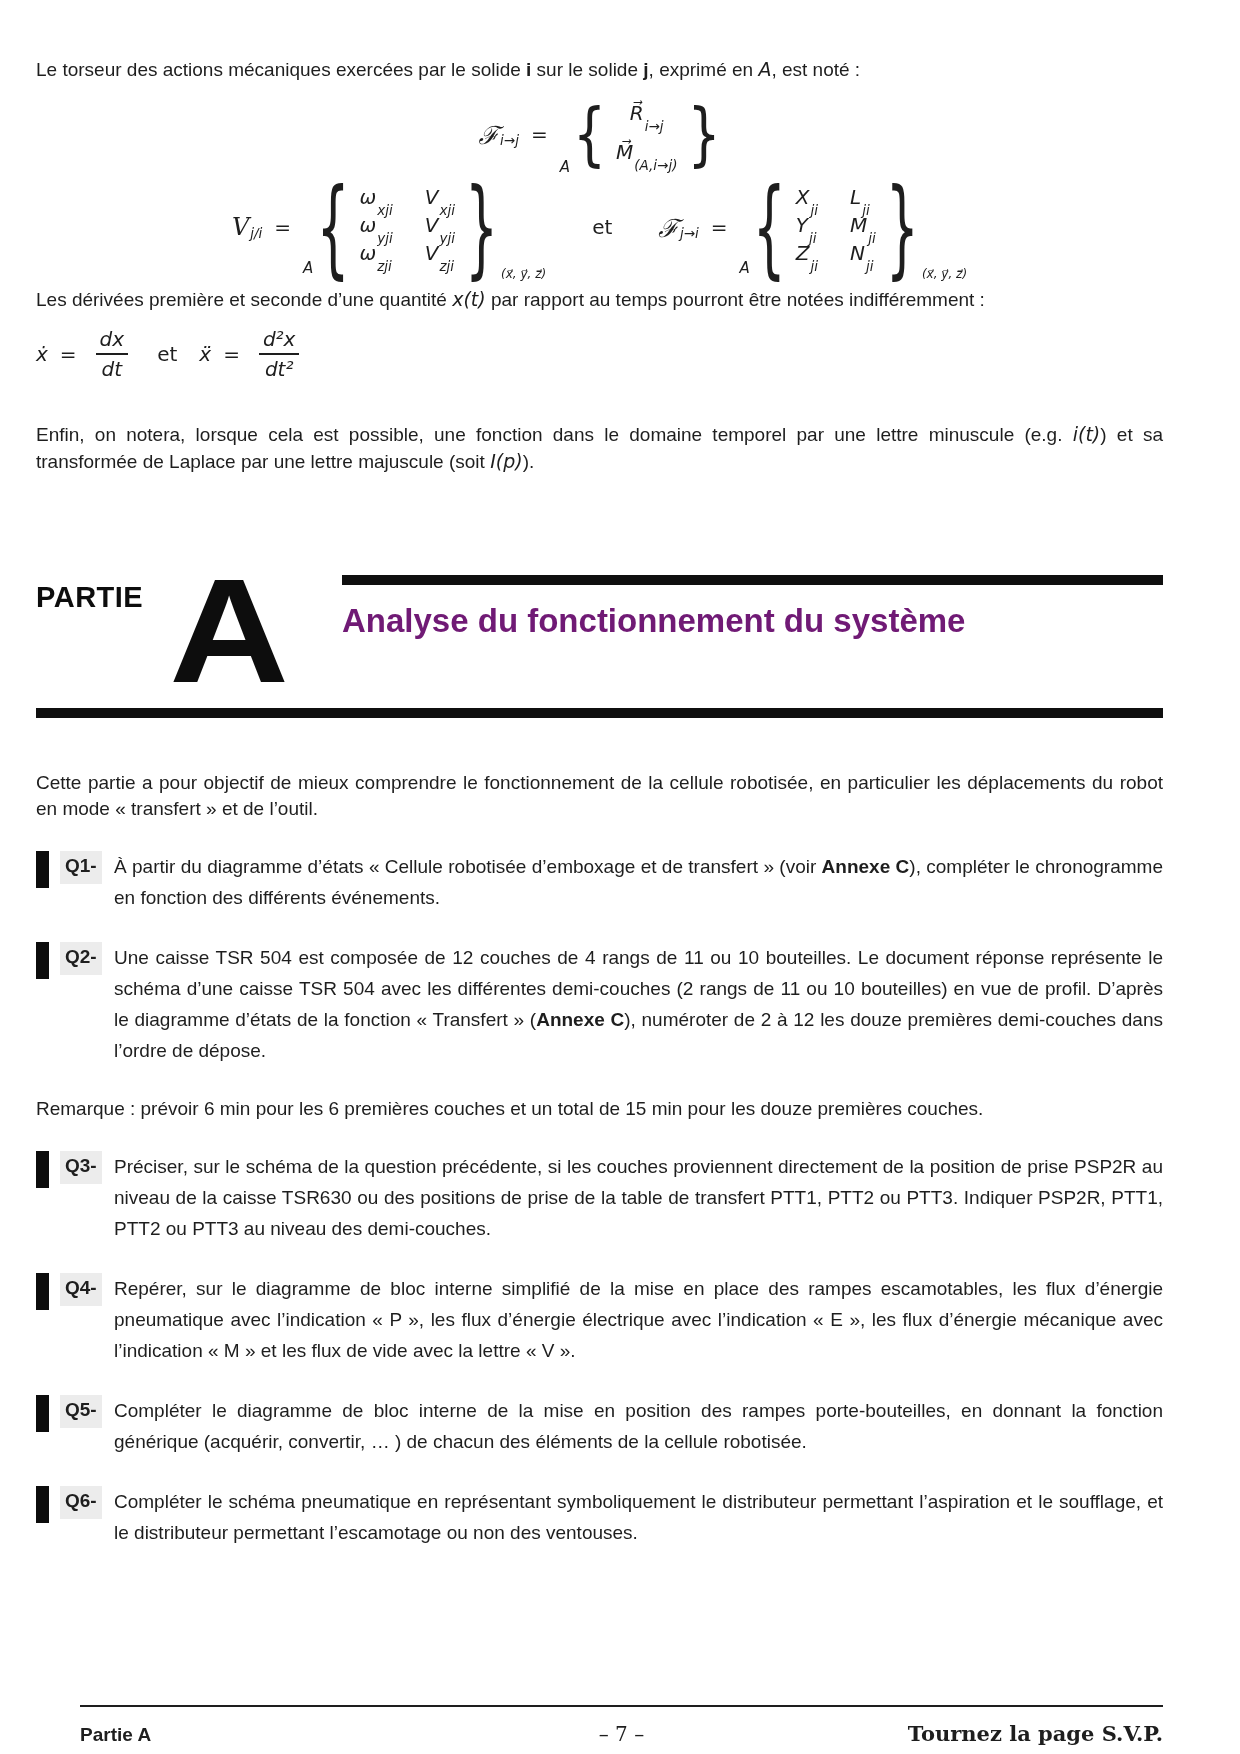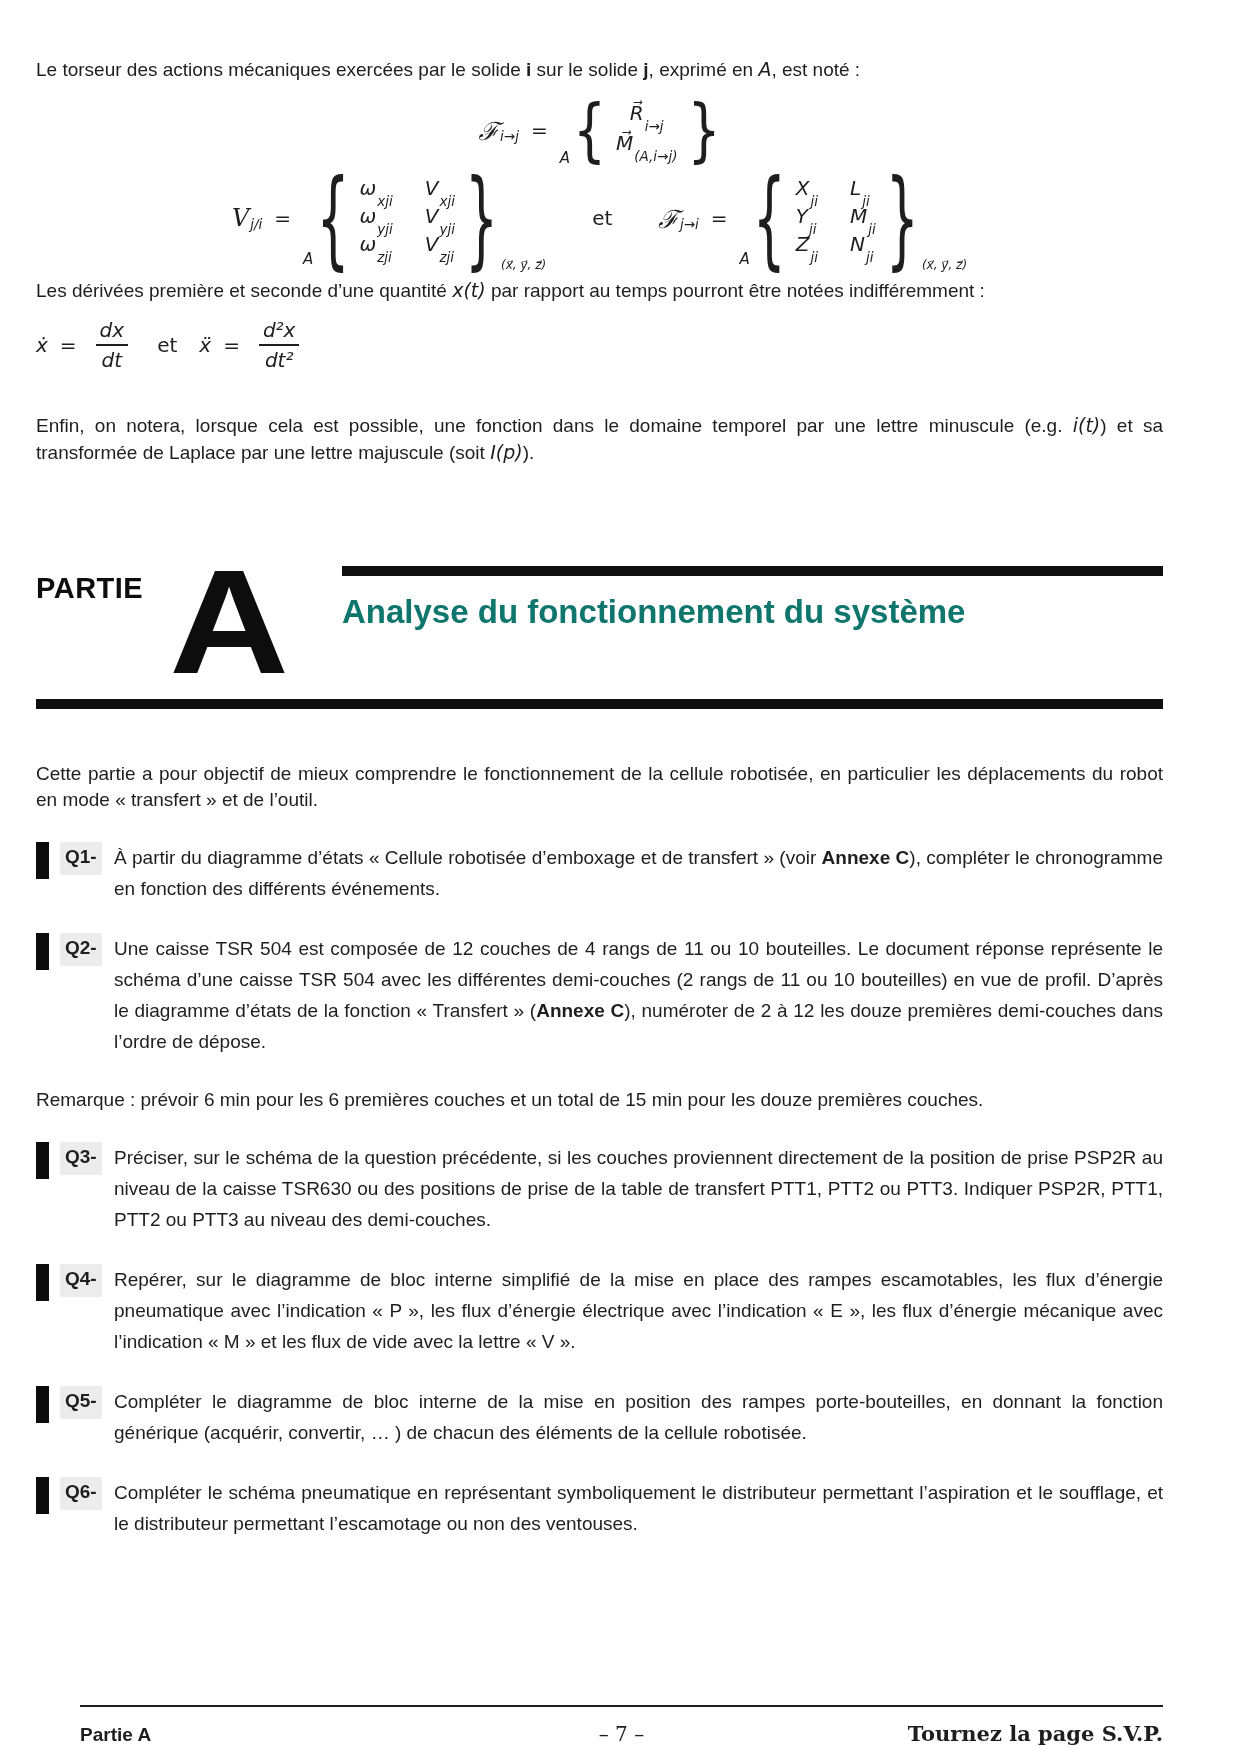--- a/index.html
+++ b/index.html
@@ -17,21 +17,21 @@
           font-size:20px; color:#1e1e1e; }
   .msub { font-size:13.5px; font-style:italic; position:relative; top:6px; margin-left:1px; }
   .scriptF { font-family:"DejaVu Serif",serif; font-style:italic; font-size:25px; }
   .scriptV { font-family:"DejaVu Serif",serif; font-style:italic; font-size:24px; }
   .eqsign { font-style:normal; margin:0 12px; }
   .presub { font-size:15px; align-self:flex-end; transform:translateY(9px); margin-right:3px; }
   .postsub { font-size:12px; font-style:italic; align-self:flex-end; transform:translateY(13px); margin-left:3px; white-space:nowrap; }
   .brace { display:inline-block; font-style:normal; font-weight:400; line-height:1; font-family:"DejaVu Sans",sans-serif; }
   .brace2 { font-size:52px; transform:scaleY(1.35); }
   .brace3 { font-size:52px; transform:scaleY(2.05); }
-  .col { display:inline-flex; flex-direction:column; align-items:center; row-gap:3px; padding:0 10px; }
+  .col { display:inline-flex; flex-direction:column; align-items:center; row-gap:12px; padding:0 10px; }
   .cell { white-space:nowrap; font-style:italic; }
   .matrix { display:grid; grid-template-columns:auto auto; column-gap:32px; row-gap:1px;
             padding:0 10px; justify-items:start; }
   .et { font-style:normal; }
   .eq2 .et { margin:0 46px; }
   .frac { display:inline-flex; flex-direction:column; align-items:center; margin:8px 7px; }
   .frac .num { border-bottom:2px solid #1e1e1e; padding:0 4px 2px; font-style:italic; }
   .frac .den { padding-top:2px; font-style:italic; }
   .deriv { display:flex; justify-content:flex-start; }
   .deriv .et { margin:0 22px; }
@@ -49,21 +49,21 @@
   .partie-header { margin-top:100px; }
   .partie-row { display:flex; align-items:flex-start; height:112px; }
   .partie-word { width:118px; padding-top:6px; font-size:29px; font-weight:bold; color:#0d0d0d;
                  letter-spacing:0.5px; }
   .partie-letter { width:150px; height:112px; display:flex; align-items:center; justify-content:center;
                    font-size:148px; font-weight:bold; color:#0d0d0d; transform:scaleX(1.12);
                    line-height:1; overflow:visible; }
   .partie-right { flex:1; margin-left:38px; }
   .bar { background:#0f0f0f; }
   .top-bar { height:10px; }
-  .partie-title { margin-top:17px; font-size:33px; font-weight:bold; color:#0f766e; }
+  .partie-title { margin-top:17px; font-size:33px; font-weight:bold; color:#701a75; }
   .bottom-bar { height:10px; margin-top:21px; }
 
   .intro { margin-top:52px; }
 
   
   .question { display:flex; margin-top:29px; }
   .q-label { width:78px; flex:none; display:flex; align-items:flex-start; }
   .q-bar { width:13px; height:37px; background:#0c0c0c; flex:none; }
   .q-tag { margin-left:11px; background:#ececec; font-weight:bold; font-size:19px;
            padding:4px 5px 6px; line-height:1.2; }

